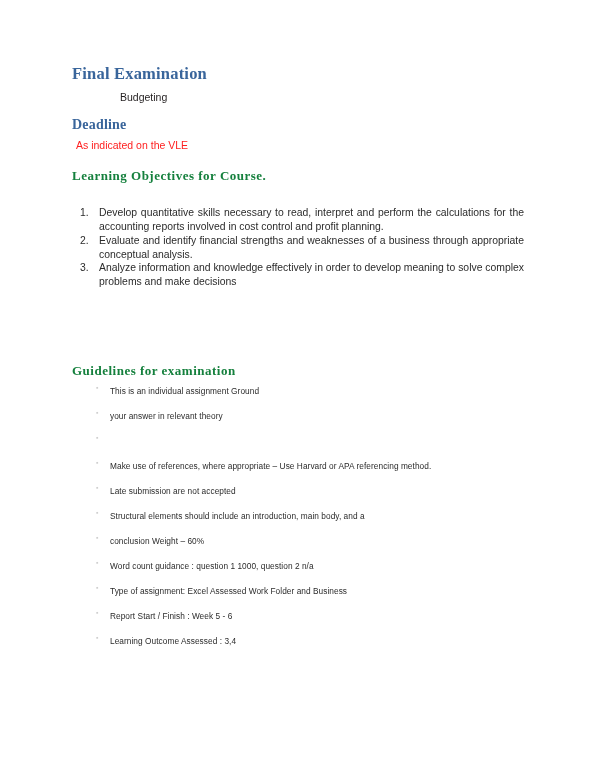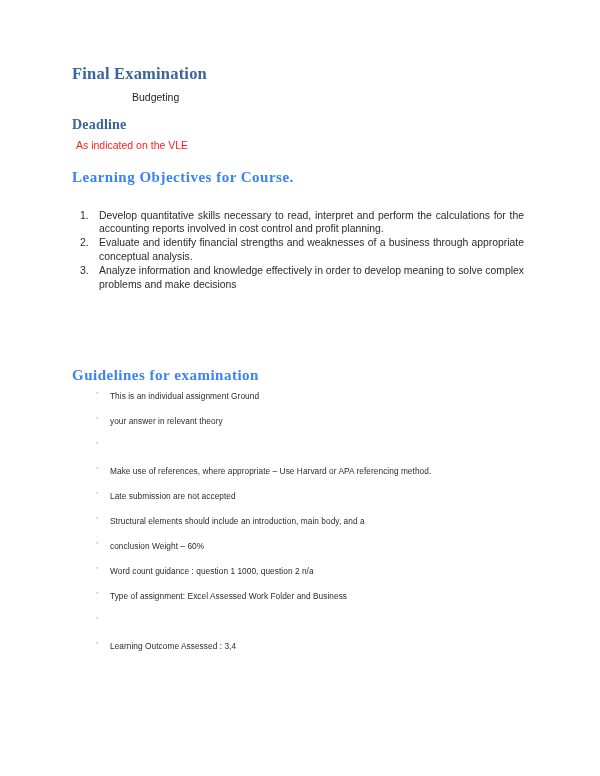--- a/index.html
+++ b/index.html
@@ -39,21 +39,21 @@
     color: #39659b;
     letter-spacing: 0.2px;
     margin: 0 0 7px 0;
     line-height: 1.2;
   }
 
   .subtitle {
     font-family: "Liberation Sans", sans-serif;
     font-size: 10.5px;
     color: #231f20;
-    margin: 0 0 13px 12px;
+    margin: 0 0 13px 0;
     line-height: 1.25;
     padding-left: 48px;
   }
 
   .title-deadline {
     font-family: "Liberation Serif", serif;
     font-weight: bold;
     font-size: 14px;
     color: #39659b;
     letter-spacing: 0.2px;
@@ -65,22 +65,22 @@
     font-family: "Liberation Sans", sans-serif;
     font-size: 10.5px;
     color: #fe2020;
     margin: 0 0 16px 4px;
     line-height: 1.25;
   }
 
   .title-section {
     font-family: "Liberation Serif", serif;
     font-weight: bold;
-    font-size: 15px;
-    color: #3b82f6;
+    font-size: 13px;
+    color: #15803d;
     letter-spacing: 0.5px;
     margin: 0;
     line-height: 1.25;
   }
 
   
   .objectives {
     margin: 22px 0 0 0;
     padding: 0;
     list-style: none;
@@ -212,20 +212,21 @@
       <li>
         <span class="gbullet">▪</span>
         <span class="gtext">Word count guidance : question 1 1000, question 2 n/a</span>
       </li>
       <li>
         <span class="gbullet">▪</span>
         <span class="gtext">Type of assignment: Excel Assessed Work Folder and Business</span>
       </li>
       <li>
         <span class="gbullet">▪</span>
+        <span class="gtext">Report Start / Finish : Week 5 - 6</span>
       </li>
       <li>
         <span class="gbullet">▪</span>
         <span class="gtext">Learning Outcome Assessed : 3,4</span>
       </li>
     </ul>
 
   </div>
 </div>
 

